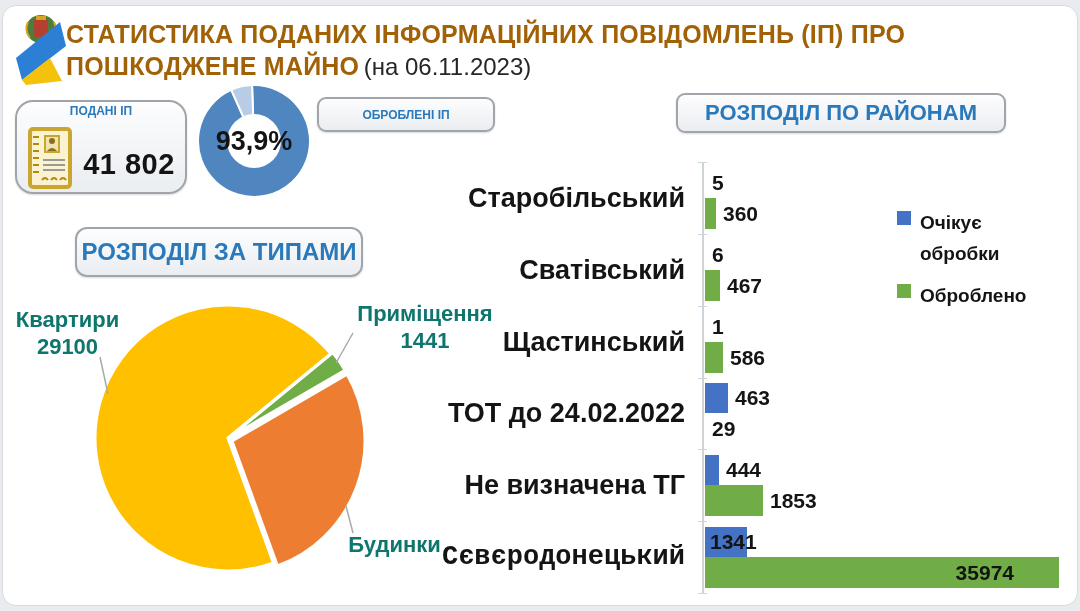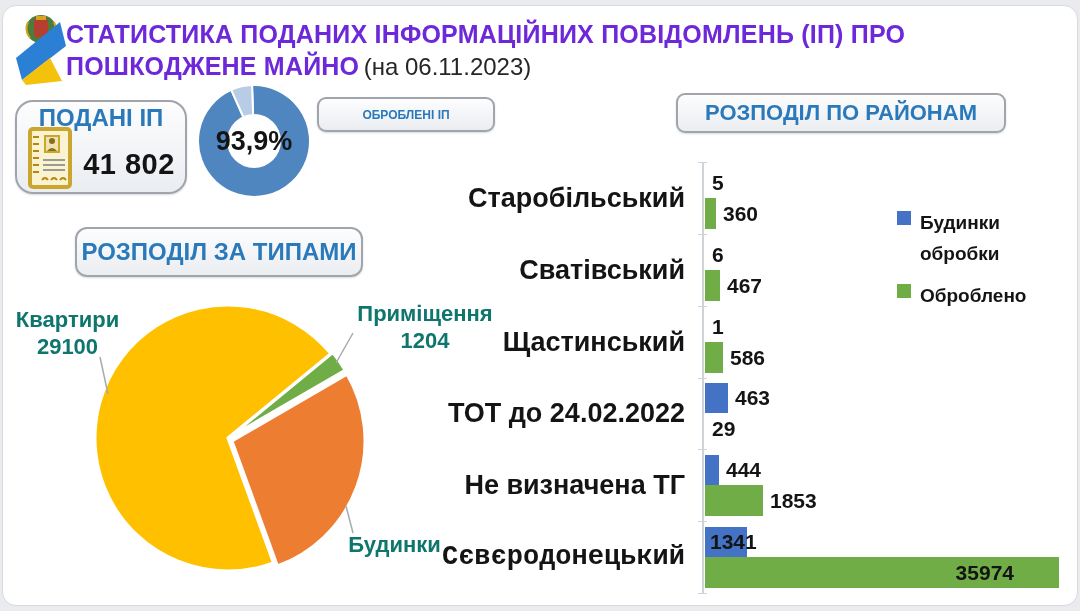--- a/index.html
+++ b/index.html
@@ -1,21 +1,21 @@
 <!DOCTYPE html>
 <html><head>
 <meta charset="utf-8">
 <style>
   html,body{margin:0;padding:0;}
   body{width:1080px;height:611px;background:#e9ebee;font-family:"Liberation Sans",sans-serif;}
   .stage{position:relative;width:1080px;height:611px;overflow:hidden;}
   .card{position:absolute;left:2px;top:5px;right:2px;bottom:5px;background:#ffffff;
         border:1px solid #d8dbde;border-radius:14px;}
   .abs{position:absolute;}
-  .title-line{color:#6d28d9;font-weight:bold;font-size:25px;letter-spacing:.2px;white-space:nowrap;}
+  .title-line{color:#a16207;font-weight:bold;font-size:25px;letter-spacing:.2px;white-space:nowrap;}
   .title-date{font-weight:normal;font-size:24px;color:#262626;}
   .titlebox{border:2px solid #9fa5ab;border-radius:10px;
             background:linear-gradient(#fdfdfe,#eaedf1);
             color:#2a79ba;font-weight:bold;display:flex;align-items:center;justify-content:center;
             box-shadow:0 1px 2px rgba(0,0,0,.15);box-sizing:border-box;white-space:nowrap;}
   .bignum{color:#141414;font-weight:bold;font-size:29px;letter-spacing:.5px;}
   .donut-label{color:#141414;font-weight:bold;font-size:27px;}
   .pie-label{color:#0f766e;font-weight:bold;font-size:22px;line-height:27px;text-align:center;}
   .cat-label{color:#141414;font-weight:bold;font-size:27px;line-height:28px;text-align:right;white-space:nowrap;}
   .val-label{color:#141414;font-weight:bold;font-size:21px;white-space:nowrap;}
@@ -40,21 +40,21 @@
     <polygon points="14,72 42,50 54,73 18,77" fill="#f4c20d"></polygon>
   </svg>
 
   <div class="abs title-line" style="left:66px;top:20px;">СТАТИСТИКА ПОДАНИХ ІНФОРМАЦІЙНИХ ПОВІДОМЛЕНЬ (ІП) ПРО</div>
   <div class="abs" style="left:66px;top:52px;">
     <span class="title-line">ПОШКОДЖЕНЕ МАЙНО</span>
     <span class="title-date">(на 06.11.2023)</span>
   </div>
 
   <div class="abs titlebox" style="left:15px;top:100px;width:172px;height:94px;border-radius:18px;"></div>
-  <div class="abs" style="left:15px;top:104px;width:172px;text-align:center;color:#2a79ba;font-weight:bold;font-size:24px;">ПОДАНІ ІП</div>
+  <div class="abs" style="left:15px;top:104px;width:172px;text-align:center;color:#2a79ba;font-weight:bold;font-size:12px;">ПОДАНІ ІП</div>
   <svg class="abs" style="left:28px;top:127px;" width="44" height="62" viewBox="0 0 44 62">
     <rect x="2" y="2" width="40" height="58" rx="3" fill="#faf3d2" stroke="#caa62e" stroke-width="4"></rect>
     <g stroke="#b8860b" stroke-width="2">
       <line x1="5" y1="10" x2="11" y2="10"></line>
         <line x1="5" y1="17" x2="11" y2="17"></line>
       <line x1="5" y1="24" x2="11" y2="24"></line>
         <line x1="5" y1="31" x2="11" y2="31"></line>
       <line x1="5" y1="38" x2="11" y2="38"></line>
         <line x1="5" y1="45" x2="11" y2="45"></line>
     </g>
@@ -93,21 +93,21 @@
       <line x1="293" y1="43" x2="276" y2="73" stroke="#a7aaad" stroke-width="1.5"></line>
       <line x1="286" y1="216" x2="293" y2="243" stroke="#a7aaad" stroke-width="1.5"></line>
     </svg>
 
   <div class="abs pie-label" style="left:10px;top:306px;width:115px;">
     <div>Квартири</div>
     <div>29100</div>
   </div>
   <div class="abs pie-label" style="left:352px;top:300px;width:146px;">
     <div>Приміщення</div>
-    <div>1204</div>
+    <div>1441</div>
   </div>
   <div class="abs pie-label" style="left:342px;top:531px;width:105px;">
     <div>Будинки</div>
   </div>
 
   <div class="abs titlebox" style="left:676px;top:93px;width:330px;height:40px;font-size:22px;border-radius:9px;">РОЗПОДІЛ ПО РАЙОНАМ</div>
 
   <div class="abs axis-line" style="left:702px;top:162px;width:2px;height:431px;"></div>
   <div id="bar-area">
       <div class="abs axis-line" style="left: 698px; top: 162.2px; width: 9px; height: 1px;"></div>
@@ -140,19 +140,19 @@
       <div class="abs val-label" style="left: 770px; top: 501.2px; transform: translateY(-50%);">1853</div>
       <div class="abs cat-label" style="left: 430px; top: 543px; width: 255px; font-family: Liberation Mono, monospace;">Сєвєродонецький</div>
       <div class="abs" style="left: 705px; top: 527px; width: 42px; height: 30px; background: rgb(68, 114, 196);"></div>
       <div class="abs val-label" style="left: 710px; top: 542px; transform: translateY(-50%);">1341</div>
       <div class="abs" style="left: 705px; top: 557px; width: 354px; height: 31px; background: rgb(112, 173, 71);"></div>
       <div class="abs val-label" style="left: 1014px; top: 573px; transform: translate(-100%, -50%);">35974</div>
     </div>
 
   <div class="abs legend-item" style="left:897px;top:207px;">
     <div class="legend-swatch" id="legend-swatch-0" style="background: rgb(68, 114, 196);"></div>
-    <div class="legend-text">Будинки обробки</div>
+    <div class="legend-text">Очікує обробки</div>
   </div>
   <div class="abs legend-item" style="left:897px;top:280px;">
     <div class="legend-swatch" id="legend-swatch-1" style="background: rgb(112, 173, 71);"></div>
     <div class="legend-text" style="width:130px;">Оброблено</div>
   </div>
 </div>
 
 </body></html>

